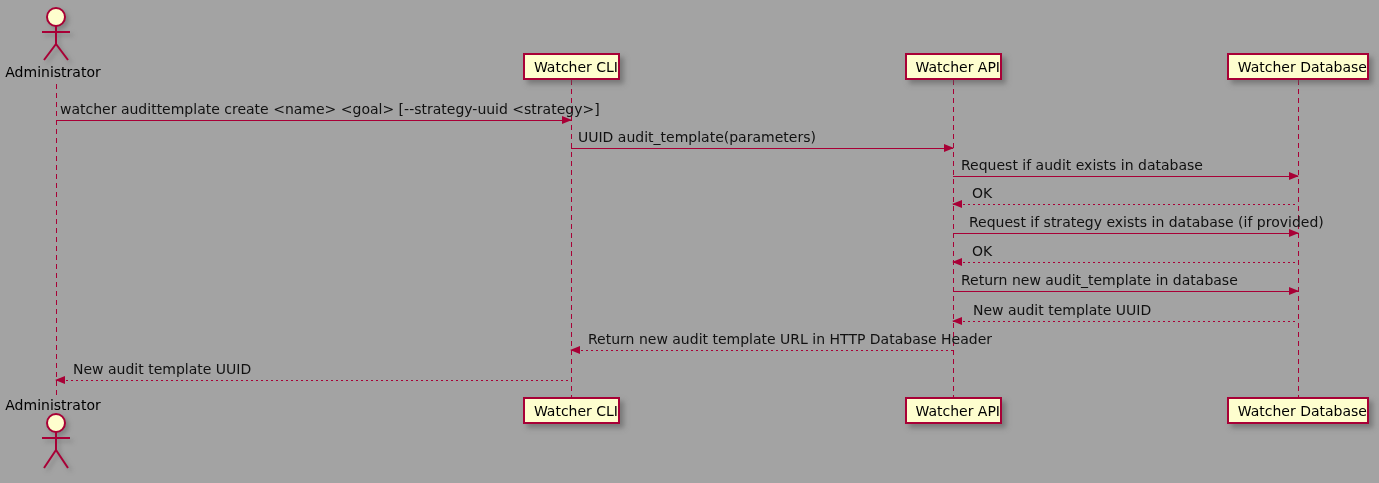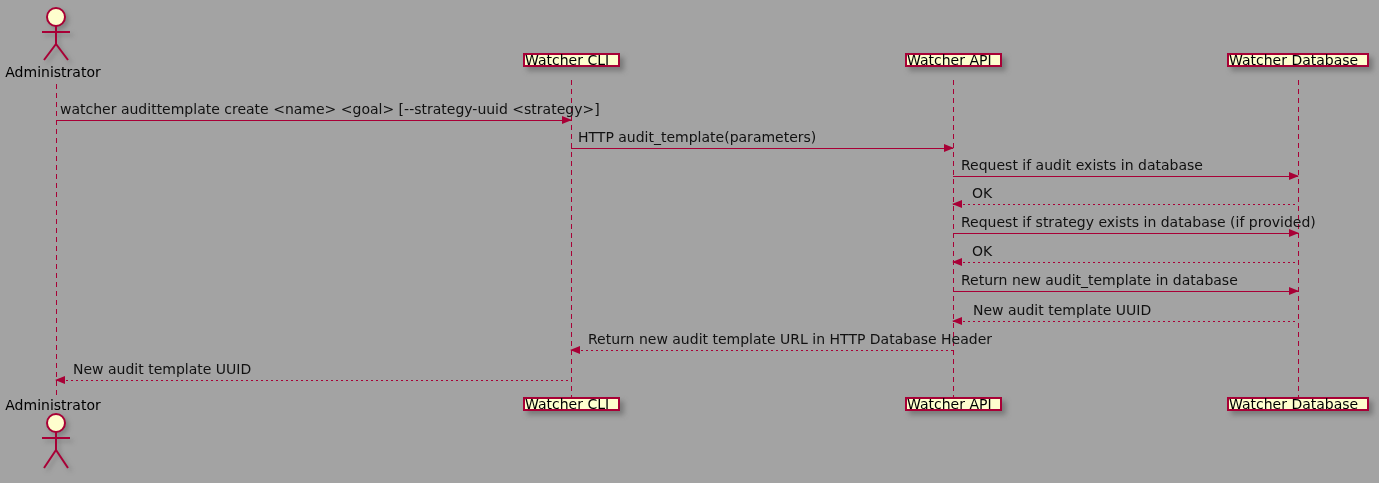--- a/index.html
+++ b/index.html
@@ -2,24 +2,24 @@
 <html><head>
 <meta charset="utf-8">
 <style>
   html,body { margin:0; padding:0; background:#ffffff; }
   #diagram {
     position:relative; width:1379px; height:483px; background:#a3a3a3;
     font-family:"DejaVu Sans","Liberation Sans",sans-serif; color:#1a1a1a;
     overflow:hidden;
   }
   .participant {
-    position:absolute; height:14px; box-sizing:border-box;
+    position:absolute; height:27px; box-sizing:border-box;
     background:#FEFECE; border:2px solid #A80036;
     box-shadow:4px 4px 5px rgba(90,90,90,0.55);
-    display:flex; align-items:center; justify-content:flex-start;
+    display:flex; align-items:center; justify-content:flex-end;
     font-size:14px; color:#000; white-space:nowrap;
   }
   .lifeline {
     position:absolute; width:1px;
     background:repeating-linear-gradient(to bottom,#A80036 0 5px,transparent 5px 9px);
   }
   .actor-label {
     position:absolute; font-size:14px; color:#000; white-space:nowrap;
     transform:translateX(-50%);
   }
@@ -66,36 +66,36 @@
   <div class="participant" style="left:1227px; top:53px; width:142px;">
     <span>Watcher Database</span>
   </div>
 
   <div class="msg solid right" style="left:56px; top:120px; width:515px;">
     <span class="msg-text" style="left:4px">watcher audittemplate create &lt;name&gt; &lt;goal&gt; [--strategy-uuid &lt;strategy&gt;]</span>
     <span class="line"></span>
     <span class="head"></span>
   </div>
   <div class="msg solid right" style="left:571px; top:148px; width:382px;">
-    <span class="msg-text" style="left:7px">HTTP audit_template(parameters)</span>
+    <span class="msg-text" style="left:7px">UUID audit_template(parameters)</span>
     <span class="line"></span>
     <span class="head"></span>
   </div>
   <div class="msg solid right" style="left:953px; top:176px; width:345px;">
     <span class="msg-text" style="left:8px">Request if audit exists in database</span>
     <span class="line"></span>
     <span class="head"></span>
   </div>
   <div class="msg dashed left" style="left:953px; top:204px; width:345px;">
     <span class="msg-text" style="left:19px">OK</span>
     <span class="line"></span>
     <span class="head"></span>
   </div>
   <div class="msg solid right" style="left:953px; top:233px; width:345px;">
-    <span class="msg-text" style="left:8px">Request if strategy exists in database (if provided)</span>
+    <span class="msg-text" style="left:16px">Request if strategy exists in database (if provided)</span>
     <span class="line"></span>
     <span class="head"></span>
   </div>
   <div class="msg dashed left" style="left:953px; top:262px; width:345px;">
     <span class="msg-text" style="left:19px">OK</span>
     <span class="line"></span>
     <span class="head"></span>
   </div>
   <div class="msg solid right" style="left:953px; top:291px; width:345px;">
     <span class="msg-text" style="left:8px">Return new audit_template in database</span>

